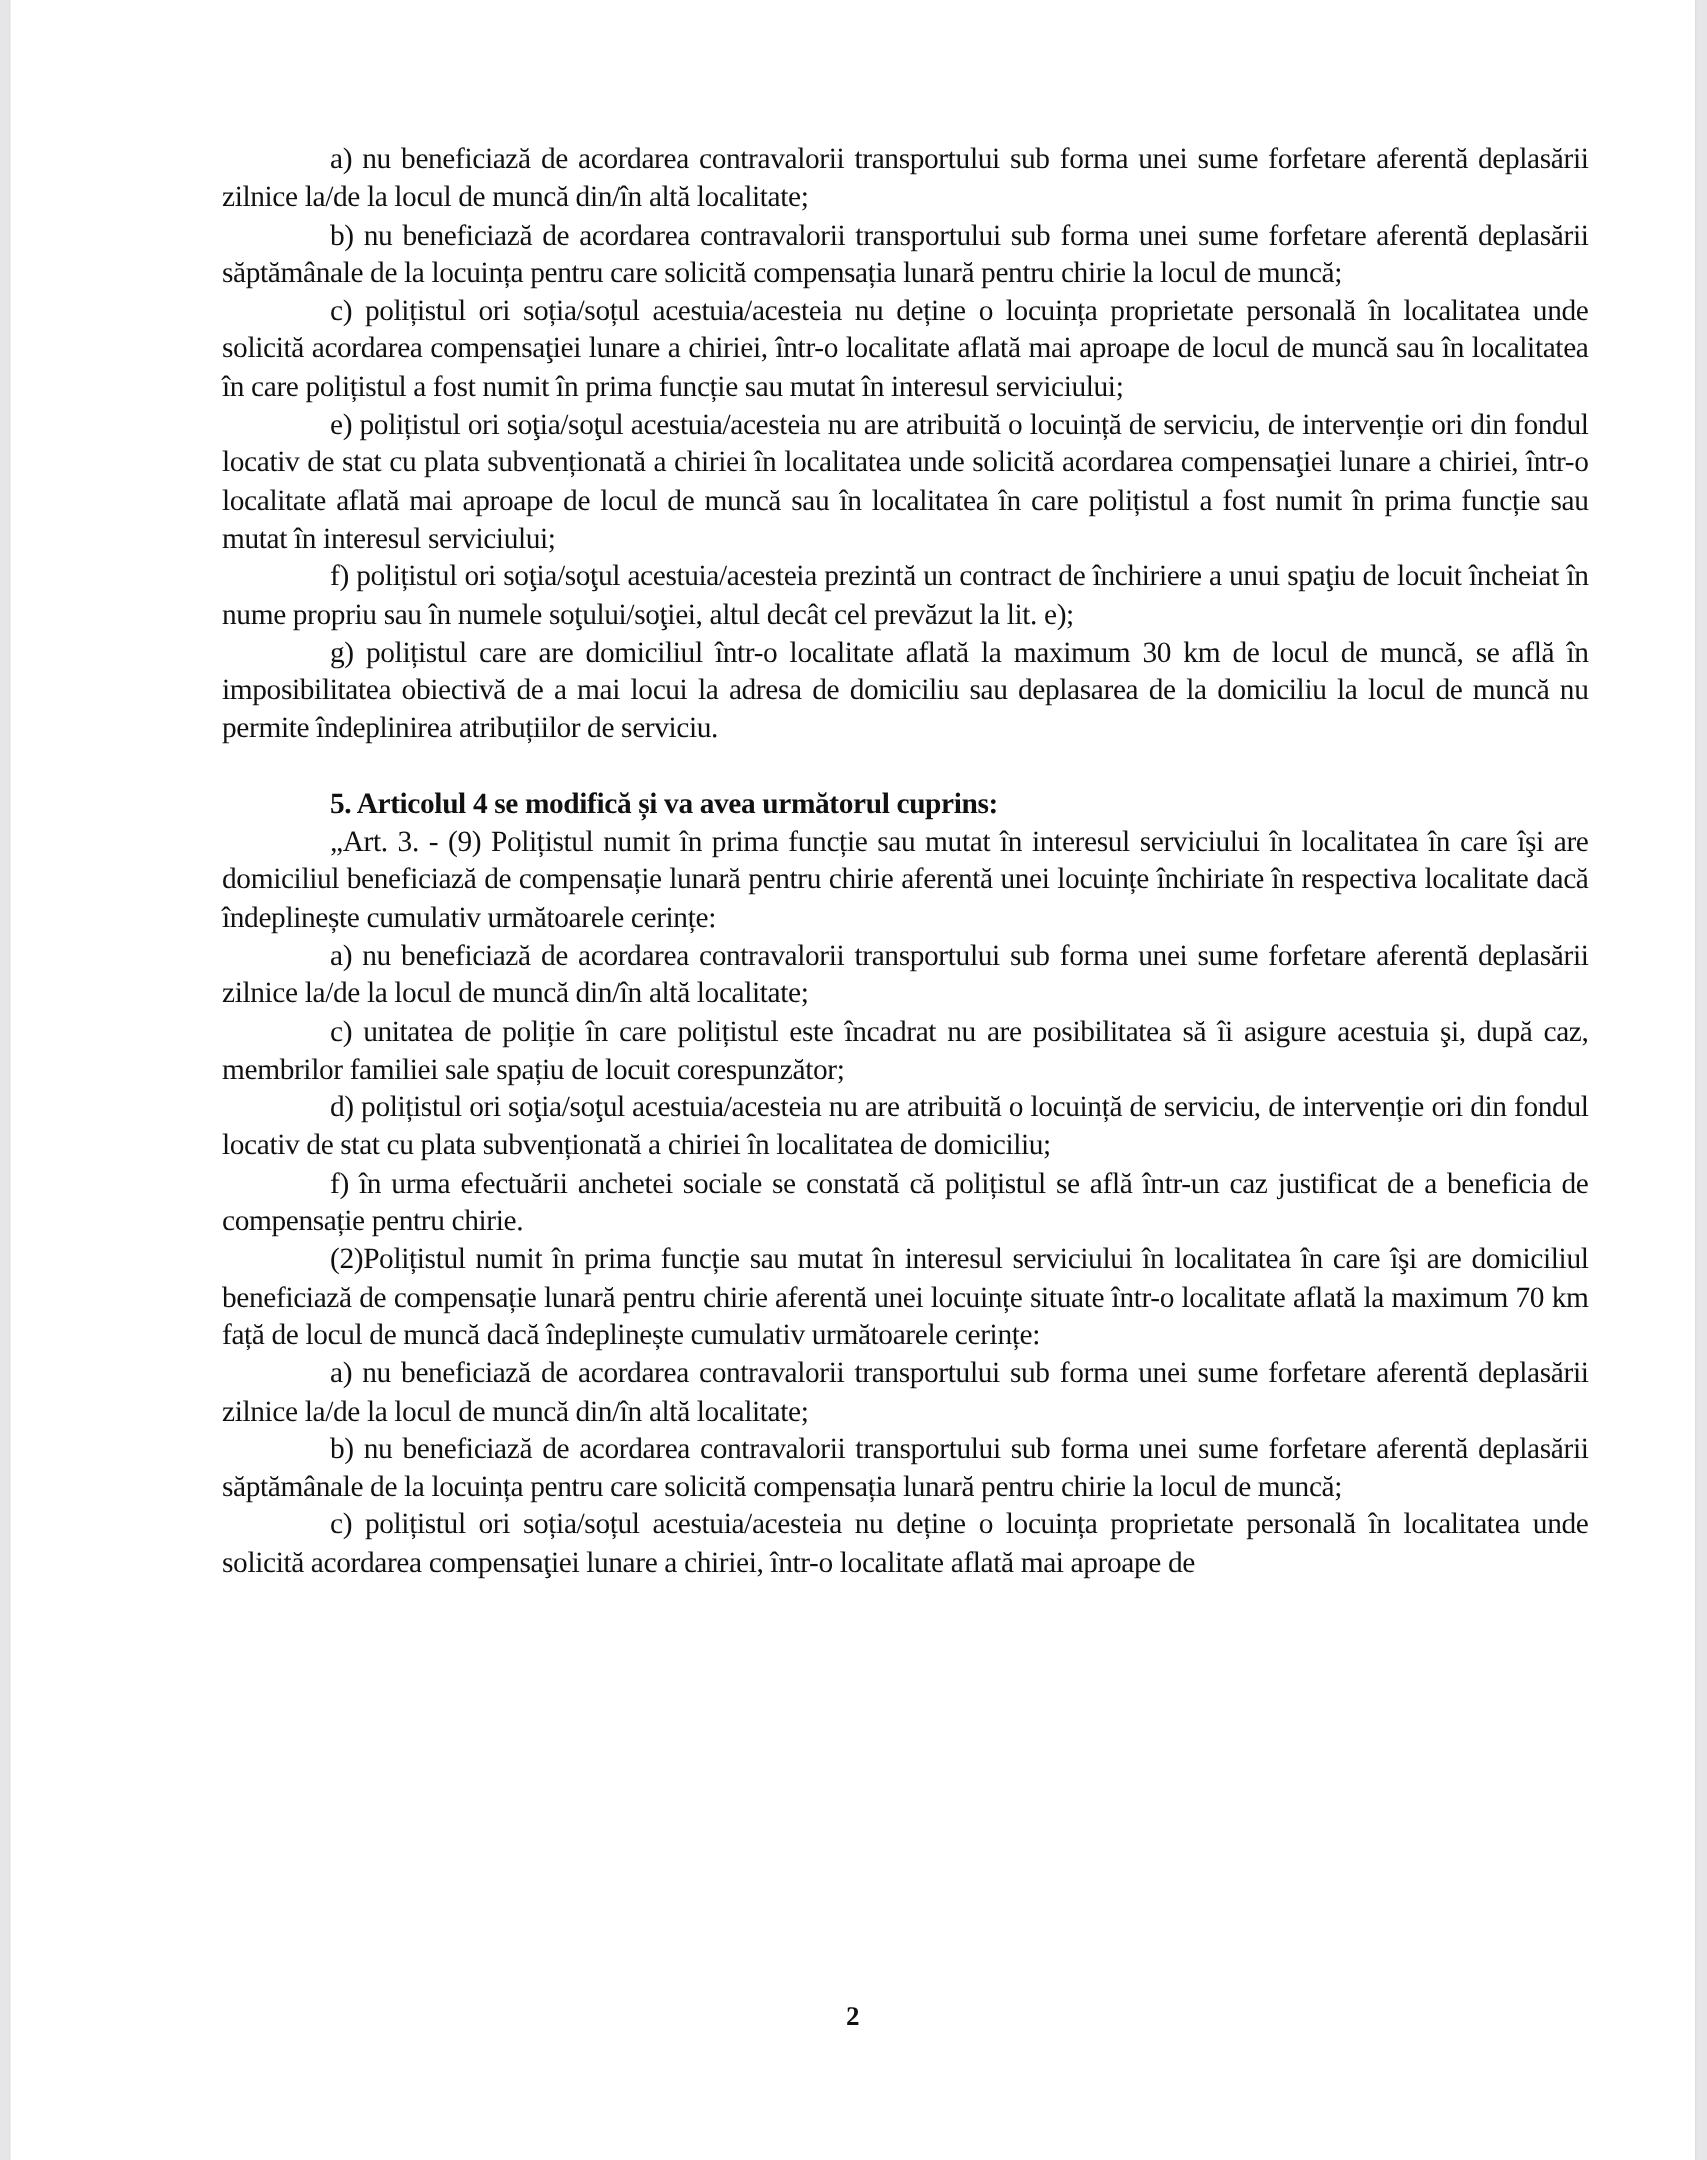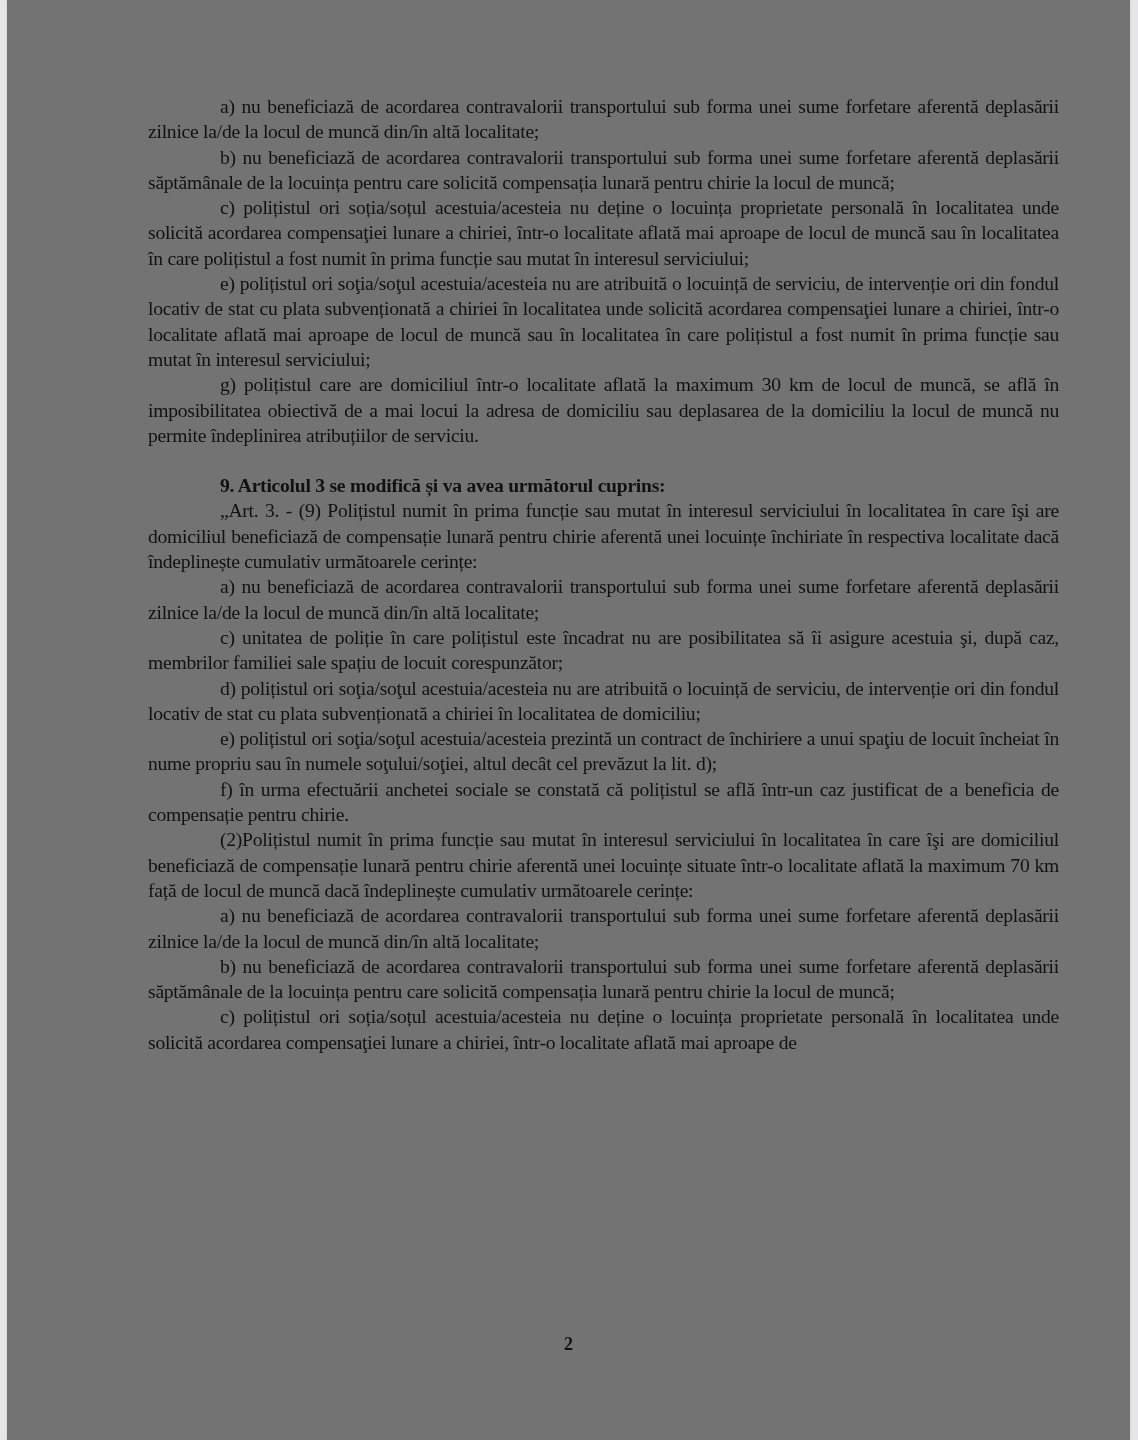--- a/index.html
+++ b/index.html
@@ -12,21 +12,21 @@
       height: 1440px;
       position: relative;
       overflow: hidden;
     }
     .page {
       position: absolute;
       left: 7px;
       top: 0;
       width: 1123px;
       height: 1440px;
-      background: #737373;
+      background: #ffffff;
       box-shadow: 0 0 2px rgba(0,0,0,0.15);
     }
     .content {
       position: absolute;
       left: 141px;
       top: 94px;
       width: 911px;
       font-family: "Liberation Serif", "DejaVu Serif", serif;
       font-size: 19.6px;
       line-height: 25.3px;
@@ -60,29 +60,29 @@
 </head>
 <body>
 
 <div class="page">
   <div class="content">
 
     <p class="p">a) nu beneficiază de acordarea contravalorii transportului sub forma unei sume forfetare aferentă deplasării zilnice la/de la locul de muncă din/în altă localitate;</p>
     <p class="p">b) nu beneficiază de acordarea contravalorii transportului sub forma unei sume forfetare aferentă deplasării săptămânale de la locuința pentru care solicită compensația lunară pentru chirie la locul de muncă;</p>
     <p class="p">c) polițistul ori soția/soțul acestuia/acesteia nu deține o locuința proprietate personală în localitatea unde solicită acordarea compensaţiei lunare a chiriei, într-o localitate aflată mai aproape de locul de muncă sau în localitatea în care polițistul a fost numit în prima funcție sau mutat în interesul serviciului;</p>
     <p class="p">e) polițistul ori soţia/soţul acestuia/acesteia nu are atribuită o locuință de serviciu, de intervenție ori din fondul locativ de stat cu plata subvenționată a chiriei în localitatea unde solicită acordarea compensaţiei lunare a chiriei, într-o localitate aflată mai aproape de locul de muncă sau în localitatea în care polițistul a fost numit în prima funcție sau mutat în interesul serviciului;</p>
+    <p class="p">f) polițistul ori soţia/soţul acestuia/acesteia prezintă un contract de închiriere a unui spaţiu de locuit încheiat în nume propriu sau în numele soţului/soţiei, altul decât cel prevăzut la lit. e);</p>
     <p class="p">g) polițistul care are domiciliul într-o localitate aflată la maximum 30 km de locul de muncă, se află în imposibilitatea obiectivă de a mai locui la adresa de domiciliu sau deplasarea de la domiciliu la locul de muncă nu permite îndeplinirea atribuțiilor de serviciu.</p>
 
-    <p class="heading">9. Articolul 3 se modifică și va avea următorul cuprins:</p>
+    <p class="heading">5. Articolul 4 se modifică și va avea următorul cuprins:</p>
     <p class="p">„Art. 3. - (9) Polițistul numit în prima funcție sau mutat în interesul serviciului în localitatea în care îşi are domiciliul beneficiază de compensație lunară pentru chirie aferentă unei locuințe închiriate în respectiva localitate dacă îndeplinește cumulativ următoarele cerințe:</p>
 
     <p class="p">a) nu beneficiază de acordarea contravalorii transportului sub forma unei sume forfetare aferentă deplasării zilnice la/de la locul de muncă din/în altă localitate;</p>
     <p class="p">c) unitatea de poliție în care polițistul este încadrat nu are posibilitatea să îi asigure acestuia şi, după caz, membrilor familiei sale spațiu de locuit corespunzător;</p>
     <p class="p">d) polițistul ori soţia/soţul acestuia/acesteia nu are atribuită o locuință de serviciu, de intervenție ori din fondul locativ de stat cu plata subvenționată a chiriei în localitatea de domiciliu;</p>
-    <p class="p">e) polițistul ori soţia/soţul acestuia/acesteia prezintă un contract de închiriere a unui spaţiu de locuit încheiat în nume propriu sau în numele soţului/soţiei, altul decât cel prevăzut la lit. d);</p>
     <p class="p">f) în urma efectuării anchetei sociale se constată că polițistul se află într-un caz justificat de a beneficia de compensație pentru chirie.</p>
 
     <p class="p">(2)Polițistul numit în prima funcție sau mutat în interesul serviciului în localitatea în care îşi are domiciliul beneficiază de compensație lunară pentru chirie aferentă unei locuințe situate într-o localitate aflată la maximum 70 km față de locul de muncă dacă îndeplinește cumulativ următoarele cerințe:</p>
 
     <p class="p">a) nu beneficiază de acordarea contravalorii transportului sub forma unei sume forfetare aferentă deplasării zilnice la/de la locul de muncă din/în altă localitate;</p>
     <p class="p">b) nu beneficiază de acordarea contravalorii transportului sub forma unei sume forfetare aferentă deplasării săptămânale de la locuința pentru care solicită compensația lunară pentru chirie la locul de muncă;</p>
     <p class="p">c) polițistul ori soția/soțul acestuia/acesteia nu deține o locuința proprietate personală în localitatea unde solicită acordarea compensaţiei lunare a chiriei, într-o localitate aflată mai aproape de</p>
 
   </div>
   <div class="page-number">2</div>

